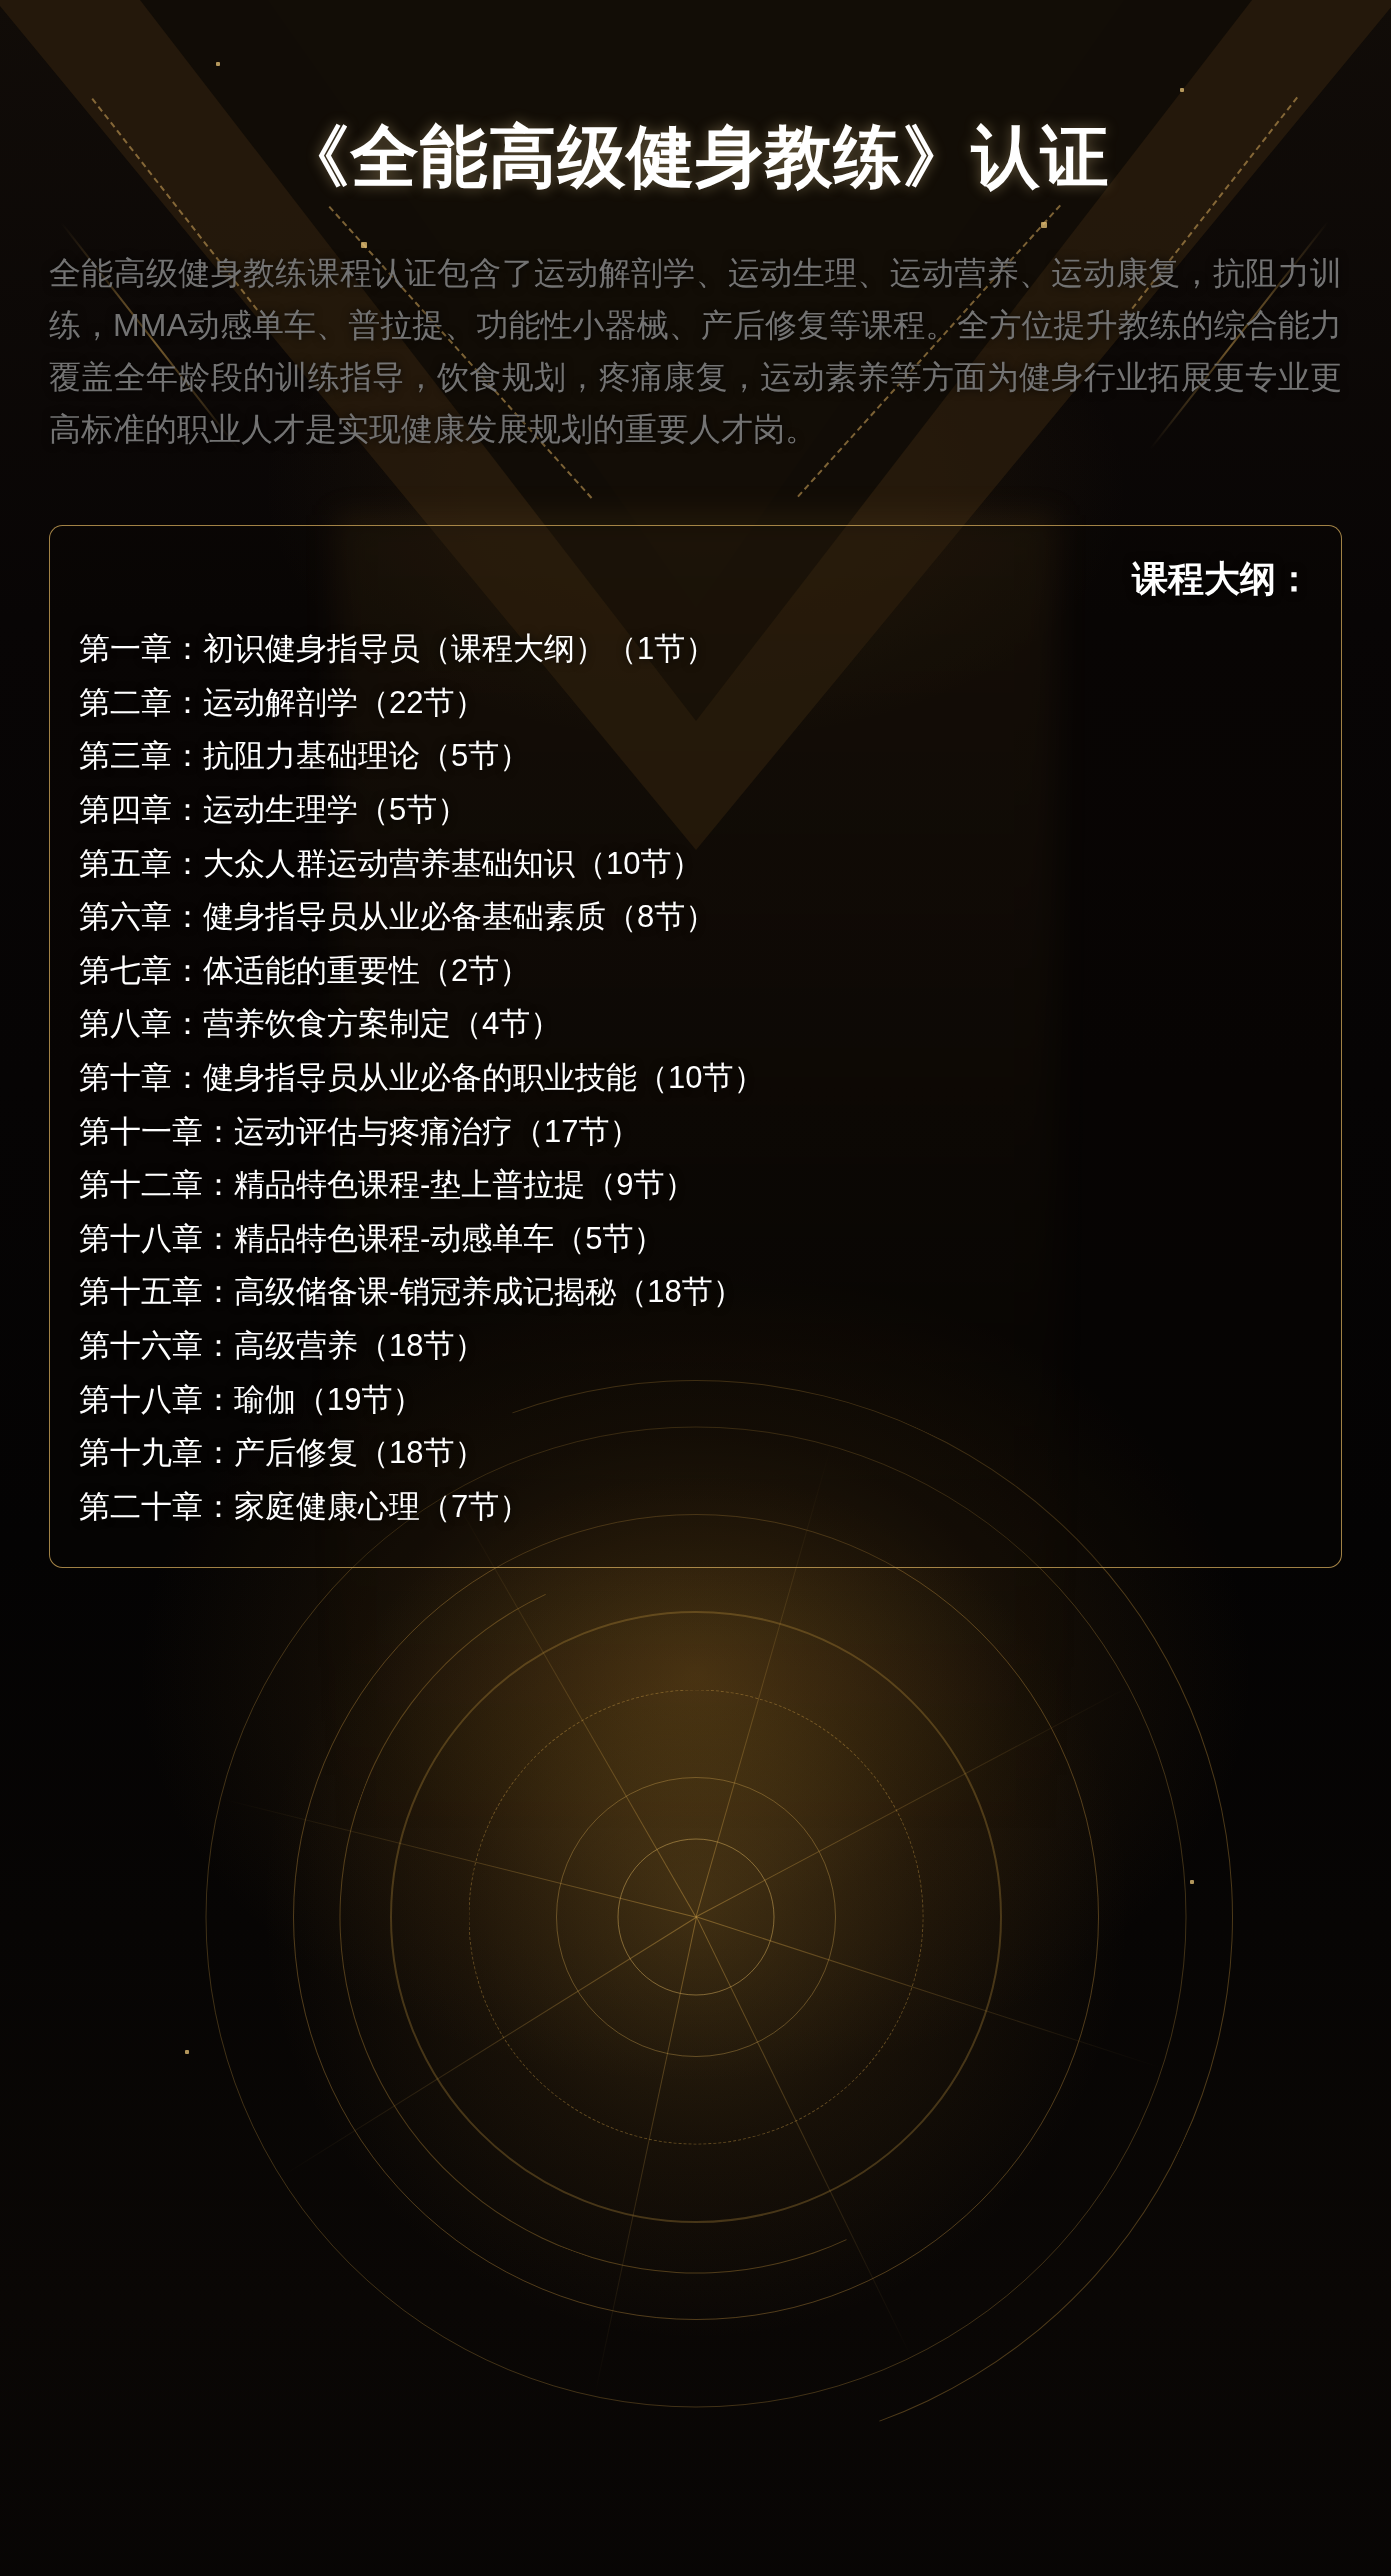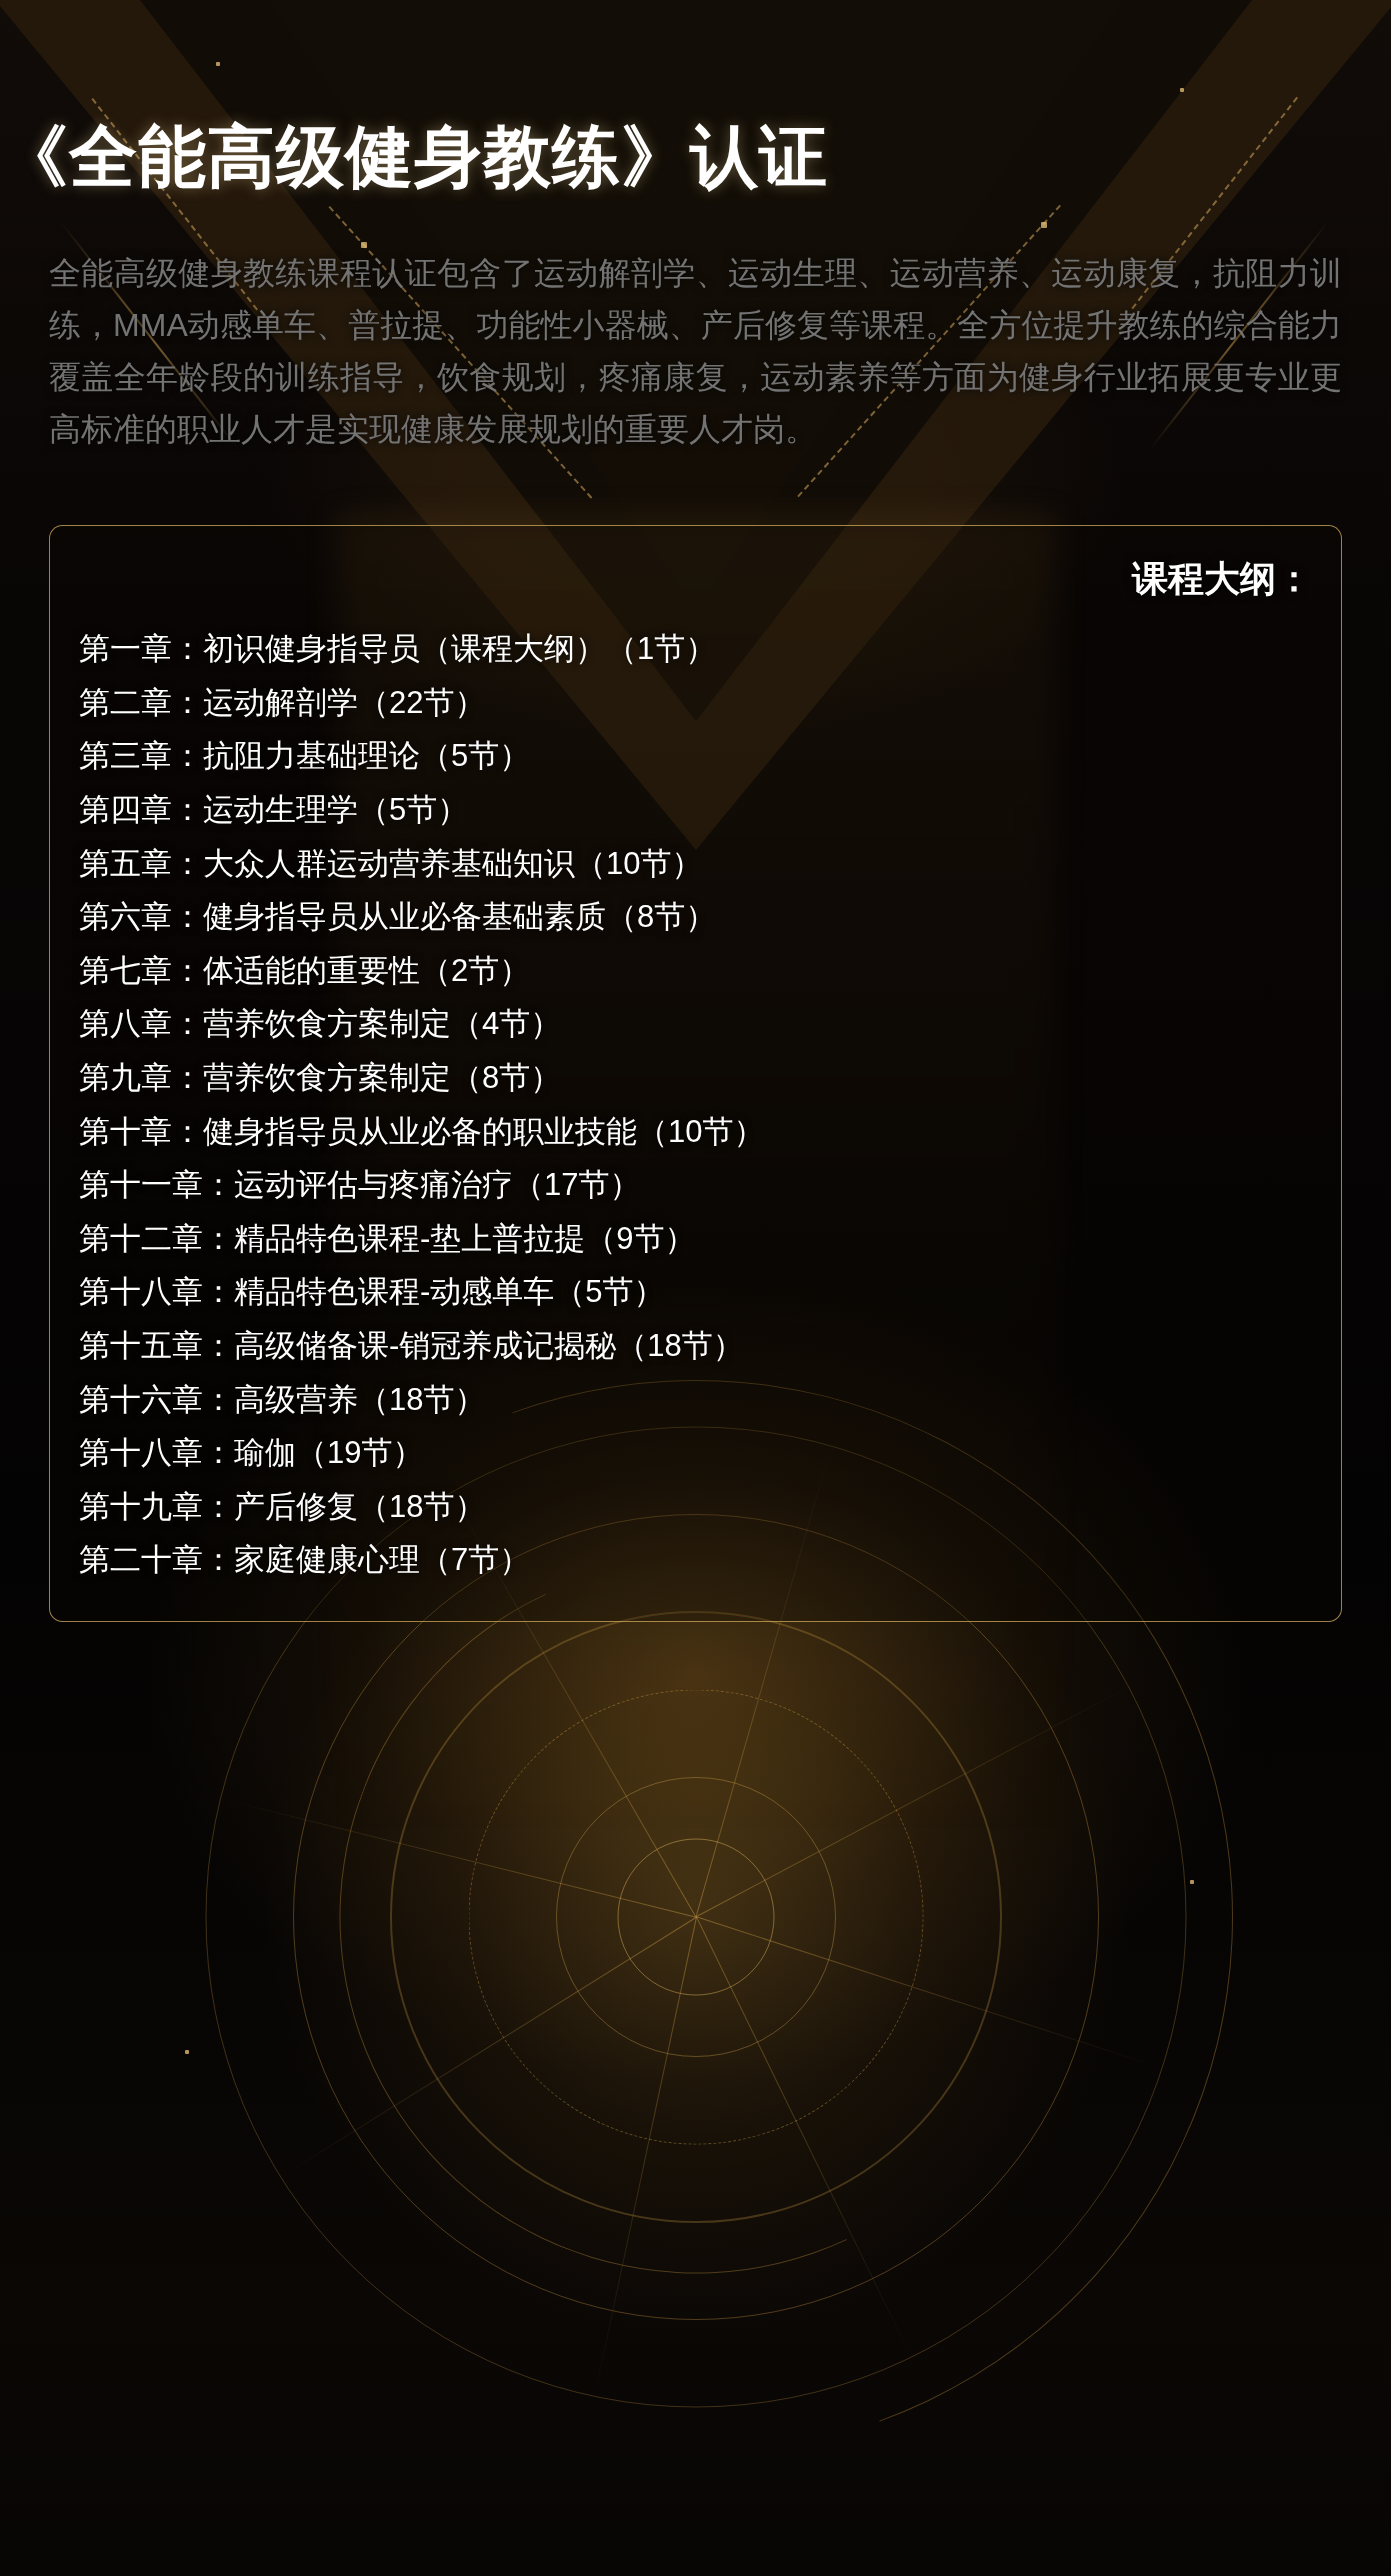--- a/index.html
+++ b/index.html
@@ -126,20 +126,21 @@
     background: linear-gradient(180deg, rgba(180,130,45,0.10) 0%, rgba(120,85,30,0.04) 60%, rgba(0,0,0,0) 100%);
     filter: blur(15.5px);
   }
 
   
   .content {
     position: relative;
     z-index: 5;
   }
   .title {
+    text-align: center;
     color: #ffffff;
     font-size: 68px;
     font-weight: bold;
     letter-spacing: 1px;
     padding-top: 66px;
     text-shadow: 0 0 13.4px rgba(255,225,160,0.35);
   }
   .intro {
     margin: 41px 49px 0 49px;
     color: #737373;
@@ -238,21 +239,20 @@
       <div class="outline-title">课程大纲：</div>
       <ul class="outline-list">
         <li class="outline-item">第一章：初识健身指导员（课程大纲）（1节）</li>
         <li class="outline-item">第二章：运动解剖学（22节）</li>
         <li class="outline-item">第三章：抗阻力基础理论（5节）</li>
         <li class="outline-item">第四章：运动生理学（5节）</li>
         <li class="outline-item">第五章：大众人群运动营养基础知识（10节）</li>
         <li class="outline-item">第六章：健身指导员从业必备基础素质（8节）</li>
         <li class="outline-item">第七章：体适能的重要性（2节）</li>
         <li class="outline-item">第八章：营养饮食方案制定（4节）</li>
-        <li class="outline-item">第九章：营养饮食方案制定（8节）</li>
         <li class="outline-item">第十章：健身指导员从业必备的职业技能（10节）</li>
         <li class="outline-item">第十一章：运动评估与疼痛治疗（17节）</li>
         <li class="outline-item">第十二章：精品特色课程-垫上普拉提（9节）</li>
         <li class="outline-item">第十八章：精品特色课程-动感单车（5节）</li>
         <li class="outline-item">第十五章：高级储备课-销冠养成记揭秘（18节）</li>
         <li class="outline-item">第十六章：高级营养（18节）</li>
         <li class="outline-item">第十八章：瑜伽（19节）</li>
         <li class="outline-item">第十九章：产后修复（18节）</li>
         <li class="outline-item">第二十章：家庭健康心理（7节）</li>
       </ul>

